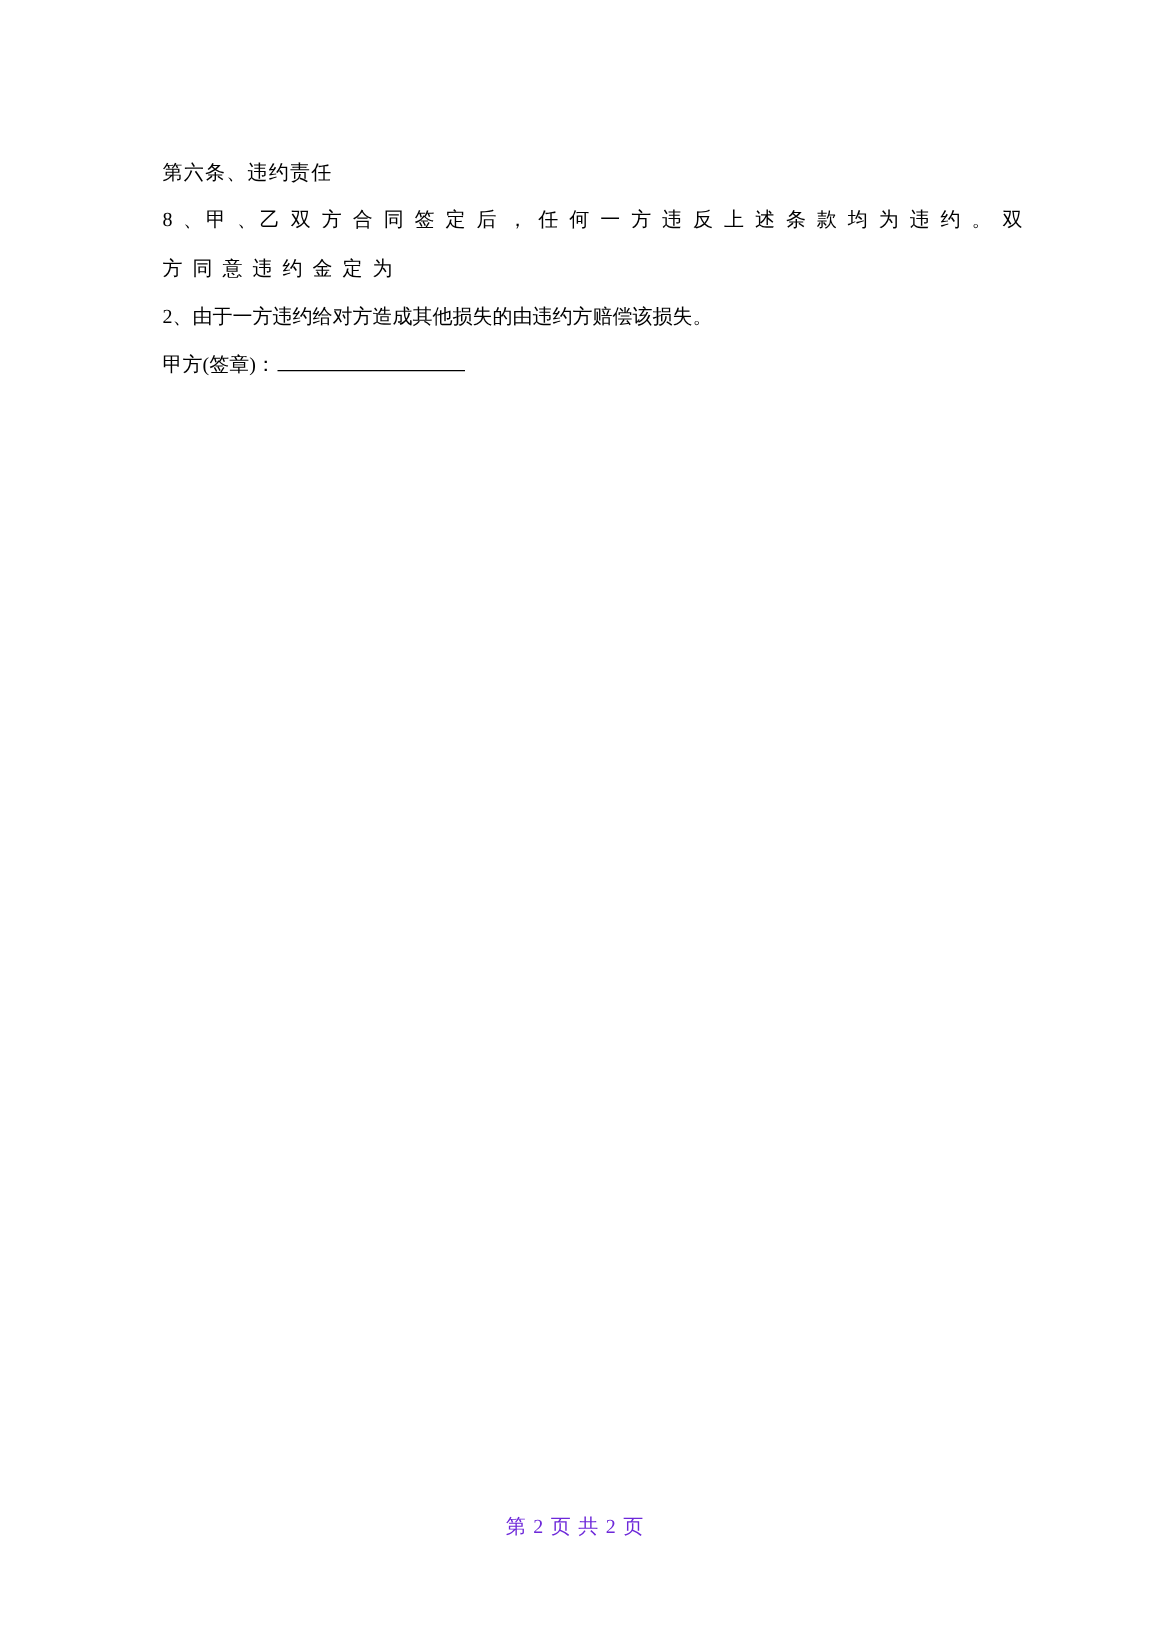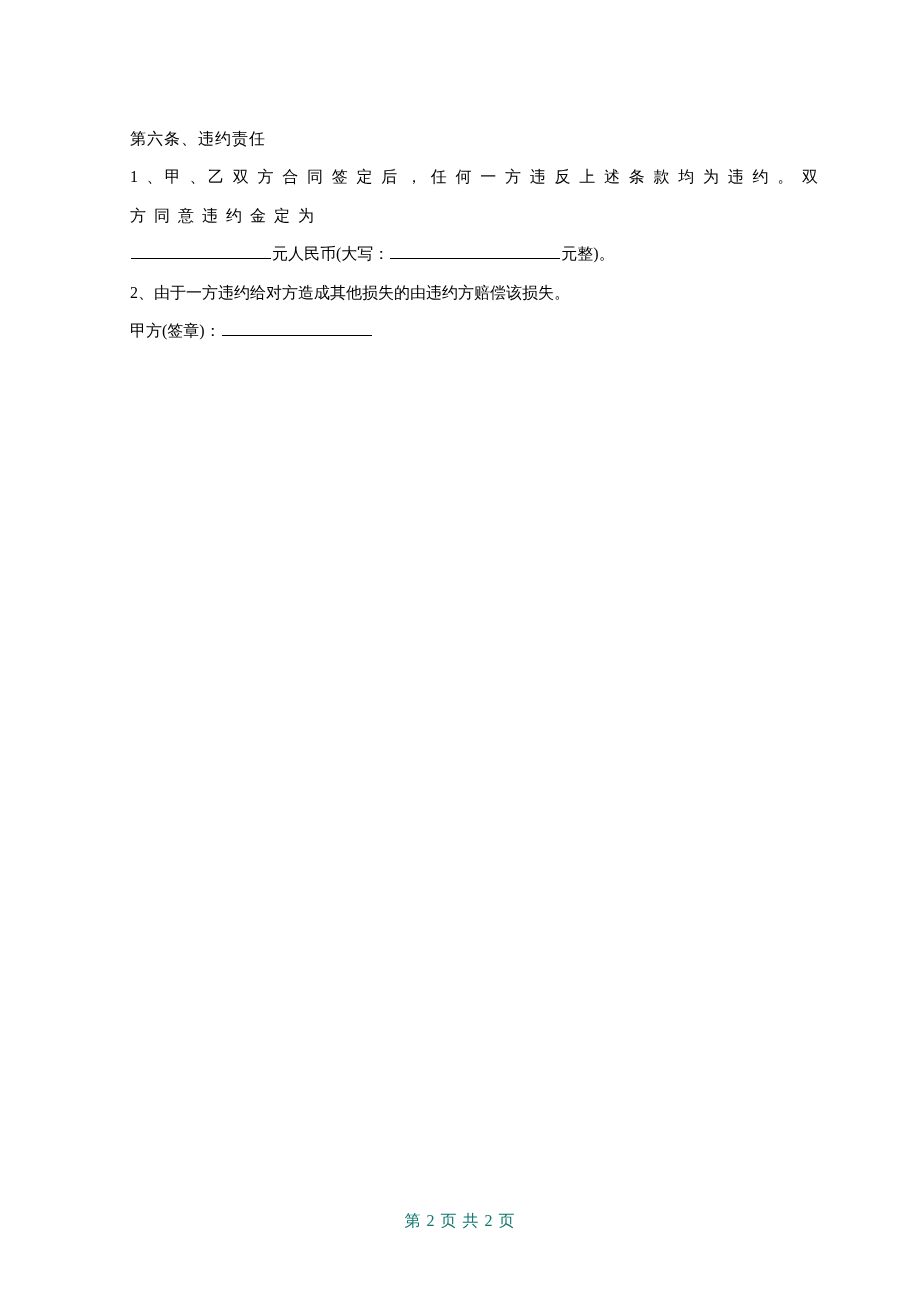--- a/index.html
+++ b/index.html
@@ -62,35 +62,32 @@
       vertical-align: baseline;
       margin: 0 1px;
     }
     .footer {
       position: absolute;
       bottom: 70px;
       left: 0;
       right: 0;
       text-align: center;
       font-size: 16px;
-      color: #0f766e;
+      color: #6d28d9;
       letter-spacing: 1px;
     }
   </style>
 </head>
 <body>
 
 <div class="page-content">
   <div class="heading">第六条、违约责任</div>
 
-  <div class="paragraph">1 、甲 、乙 双 方 合 同 签 定 后 ， 任 何 一 方 违 反 上 述 条 款 均 为 违 约 。 双 方 同 意 违 约 金 定 为</div>
+  <div class="paragraph">8 、甲 、乙 双 方 合 同 签 定 后 ， 任 何 一 方 违 反 上 述 条 款 均 为 违 约 。 双 方 同 意 违 约 金 定 为</div>
 
-  <div class="para-tight">
-    <span class="blank-long"></span><span>元人民币(大写：</span><span class="blank-med"></span><span>元整)。</span>
-  </div>
 
   <div class="para-tight">2、由于一方违约给对方造成其他损失的由违约方赔偿该损失。</div>
 
   <div class="para-tight">
     <span>甲方(签章)：</span><span class="blank-sig"></span>
   </div>
 
 
 </div>
 

